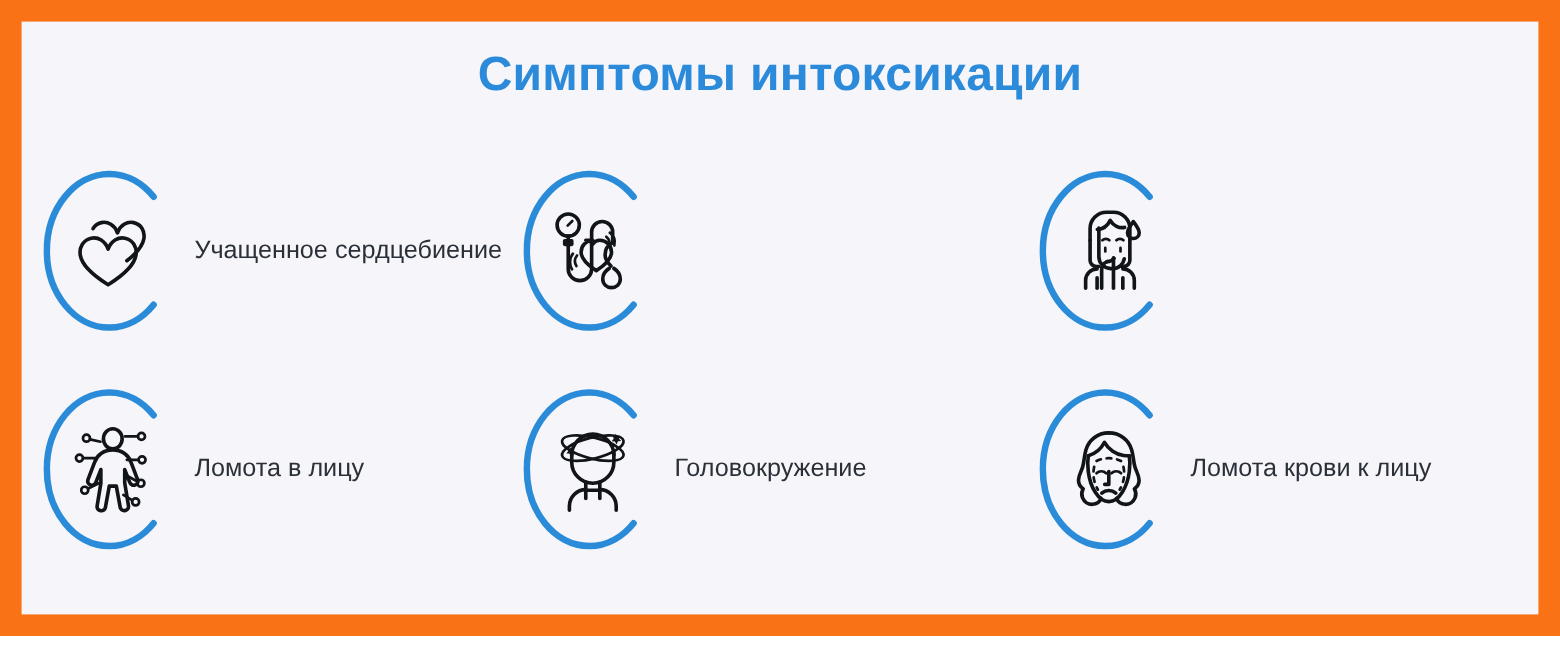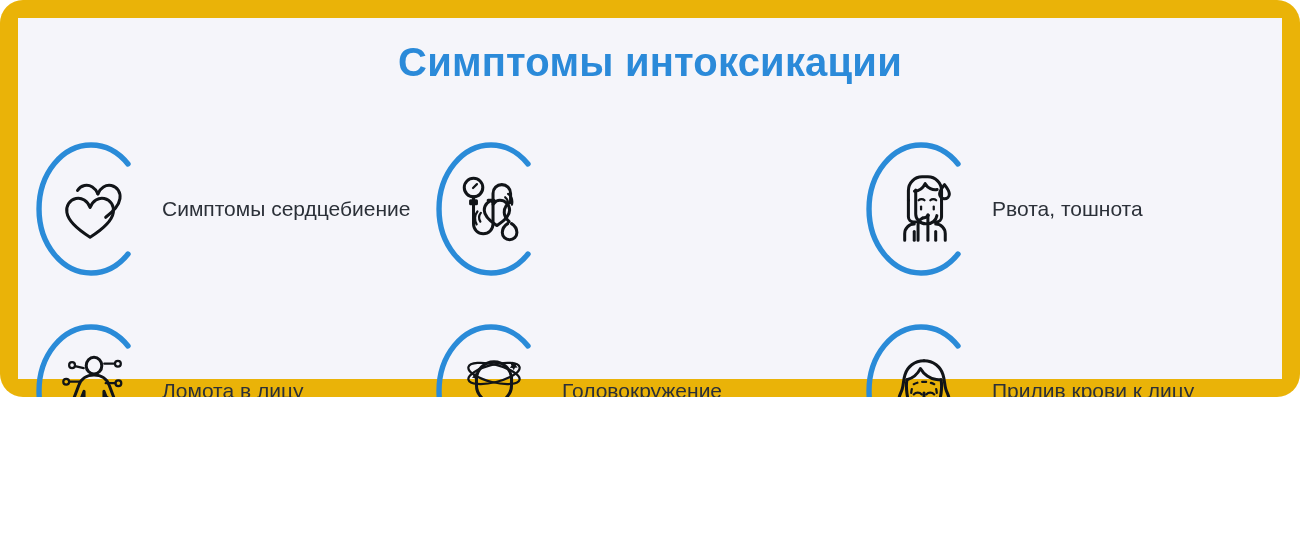--- a/index.html
+++ b/index.html
@@ -7,25 +7,24 @@
     padding: 0;
     background: #ffffff;
   }
   body {
     font-family: "Liberation Sans", sans-serif;
   }
 
   .infographic {
     position: relative;
     width: 1300px;
-    height: 397px;
+    height: 530px;
     box-sizing: border-box;
-    background: #eab308;
+    background: #f97316;
     overflow: hidden;
-    border-radius: 23px;
   }
 
   .panel {
     position: absolute;
     left: 18px;
     top: 18px;
     right: 18px;
     bottom: 18px;
     background: #f5f5fa;
     box-sizing: border-box;
@@ -140,21 +139,21 @@
         <div class="badge">
           <svg class="ring" viewBox="0 0 116 148">
             <path d="M92 29 A 52 64 0 1 0 92 119" fill="none" stroke="#2a8bd8" stroke-width="5.4" stroke-linecap="round"></path>
           </svg>
           <svg class="glyph" viewBox="0 0 80 80">
             <path class="ico-stroke" d="M44 24.5c2.4-6.4 8.2-9.8 13.8-8.6 6.2 1.3 9.8 7.1 8.8 13.6-1.2 7.6-8.4 14.3-14.6 19"></path>
             <path class="ico-stroke" d="M44 24.5c-2.4-6.4-8.2-9.8-13.8-8.6-3.1.7-5.6 2.5-7.1 5.1"></path>
             <path class="ico-stroke" d="M36 38.5c2.5-6.9 8.6-10.6 14.5-9.3 6.6 1.4 10.4 7.6 9.3 14.5-1.8 11.4-17.1 21.1-23.8 25.3-6.7-4.2-22-13.9-23.8-25.3-1.1-6.9 2.7-13.1 9.3-14.5 5.9-1.3 12 2.4 14.5 9.3z"></path>
           </svg>
         </div>
-        <div class="label">Симптомы сердцебиение</div>
+        <div class="label">Учащенное сердцебиение</div>
       </div>
 
       <div class="item item-2">
         <div class="badge">
           <svg class="ring" viewBox="0 0 116 148">
             <path d="M92 29 A 52 64 0 1 0 92 119" fill="none" stroke="#2a8bd8" stroke-width="5.4" stroke-linecap="round"></path>
           </svg>
           <svg class="glyph" viewBox="0 0 80 80">
             <circle class="ico-stroke" cx="19" cy="18" r="9.5"></circle>
             <path class="ico-thin" d="M22.5 14.5l-4 4"></path>
@@ -191,21 +190,20 @@
             <path class="ico-stroke" d="M61 15c0 0-5 6.4-5 9.6 0 2.7 2.2 4.9 5 4.9s5-2.2 5-4.9C66 21.4 61 15 61 15z"></path>
             <path class="ico-stroke" d="M44.5 46.5c-1.5 1.8-3.6 2.8-5.9 2.8"></path>
             <path class="ico-stroke" d="M38.5 49.3c-2.8 1.2-4.6 4-4.6 7.1V72"></path>
             <path class="ico-stroke" d="M44 46v26"></path>
             <path class="ico-stroke" d="M30 55.5c-5.4 0-9.8 4.4-9.8 9.8V72"></path>
             <path class="ico-stroke" d="M52 55.5c5.4 0 9.8 4.4 9.8 9.8V72"></path>
             <path class="ico-stroke" d="M30 63v9"></path>
             <path class="ico-stroke" d="M52 63v9"></path>
           </svg>
         </div>
-        <div class="label">Рвота, тошнота</div>
       </div>
 
       <div class="item item-4">
         <div class="badge">
           <svg class="ring" viewBox="0 0 116 148">
             <path d="M92 29 A 52 64 0 1 0 92 119" fill="none" stroke="#2a8bd8" stroke-width="5.4" stroke-linecap="round"></path>
           </svg>
           <svg class="glyph" viewBox="0 0 80 80">
             <ellipse class="ico-stroke" cx="40" cy="14" rx="8" ry="8.6"></ellipse>
             <path class="ico-stroke" d="M40 23.5c-7.4 0-13.4 4.2-15.6 10.6L18.8 49c-.7 1.9.3 3.9 2.2 4.5 1.8.6 3.8-.4 4.5-2.2l4.3-11v11.6l-3.2 19.5c-.3 2 1 3.8 3 4.1 2 .3 3.8-1 4.1-3L37 54.5h6l3.3 17.9c.3 2 2.1 3.3 4.1 3 2-.3 3.3-2.1 3-4.1l-3.2-19.5V40.3l4.3 11c.7 1.8 2.7 2.8 4.5 2.2 1.9-.6 2.9-2.6 2.2-4.5l-5.6-14.9c-2.2-6.4-8.2-10.6-15.6-10.6z"></path>
@@ -262,18 +260,18 @@
             <path class="ico-stroke" d="M22.5 28.5c5.6-1.6 11-6 13.8-11.5 3.4 6 10 10.6 16.4 11.3 2 .2 3.7.2 4.8.2"></path>
             <path class="ico-dash" d="M29.5 33c6.5-3.2 14.5-3.2 21 0"></path>
             <path class="ico-thin" d="M29.5 43.5c2.2-2.3 6-2.3 8.2 0"></path>
             <path class="ico-thin" d="M42.3 43.5c2.2-2.3 6-2.3 8.2 0"></path>
             <path class="ico-stroke" d="M40 42v11h-3.5"></path>
             <path class="ico-stroke" d="M34 60.5c3.5-3 8.5-3 12 0"></path>
             <path class="ico-dash" d="M27.5 38c-1.5 6.5-.3 13.8 3.2 19.5"></path>
             <path class="ico-dash" d="M52.5 38c1.5 6.5.3 13.8-3.2 19.5"></path>
           </svg>
         </div>
-        <div class="label">Прилив крови к лицу</div>
+        <div class="label">Ломота крови к лицу</div>
       </div>
 
     </div>
   </div>
 </div>
 
 </body></html>

